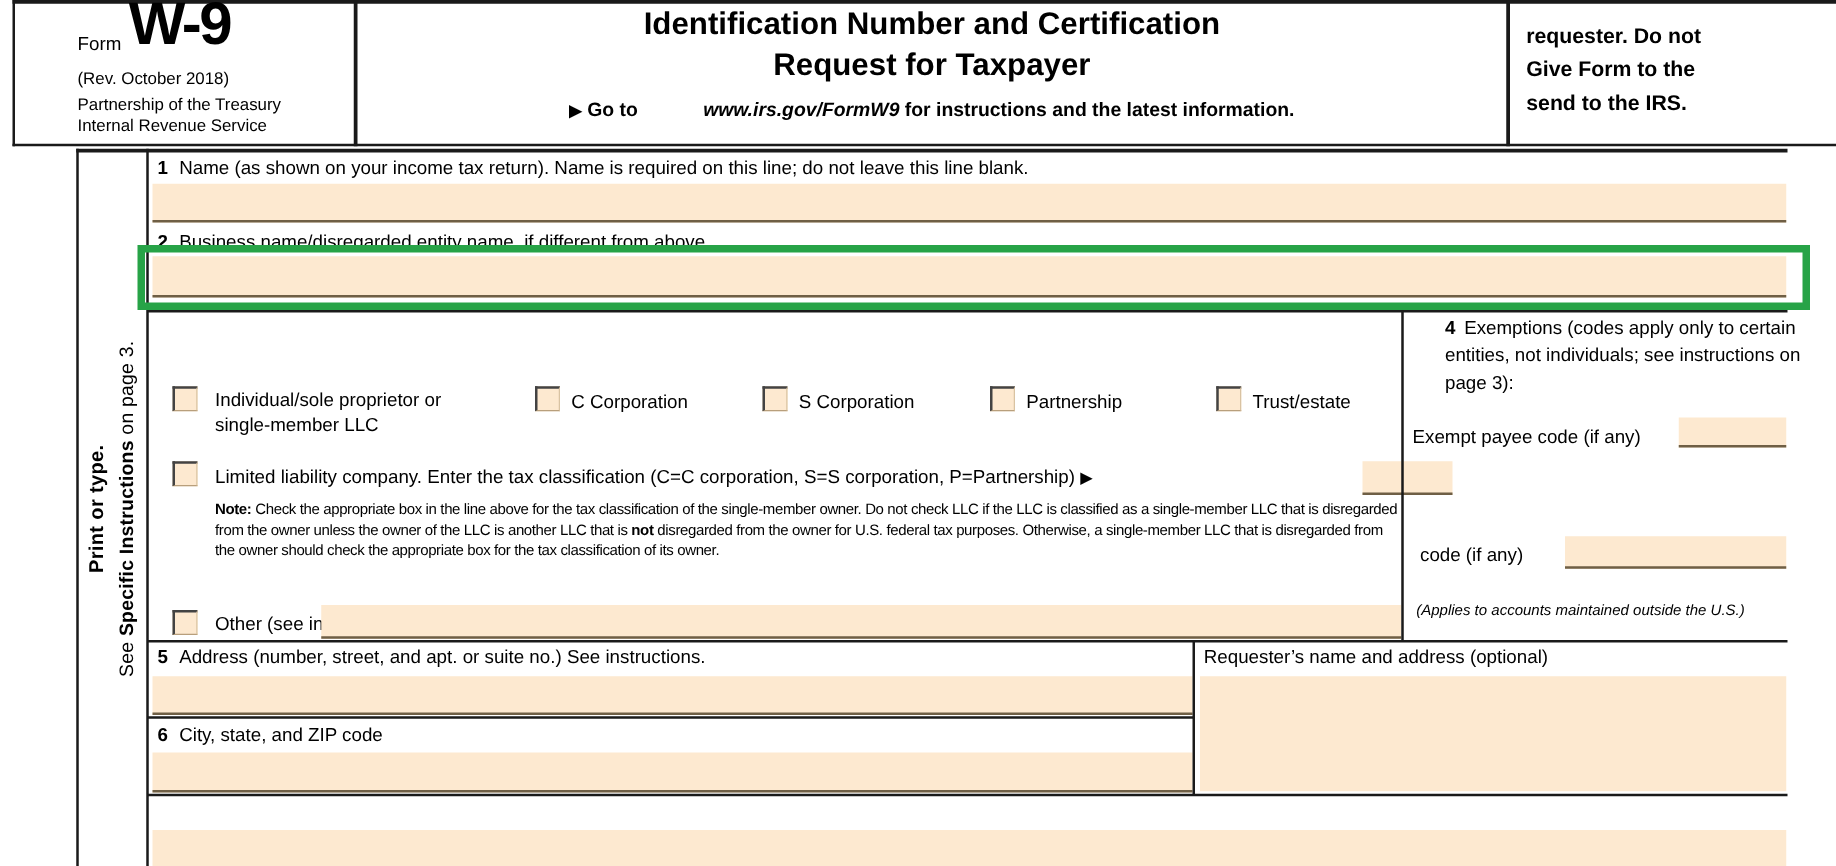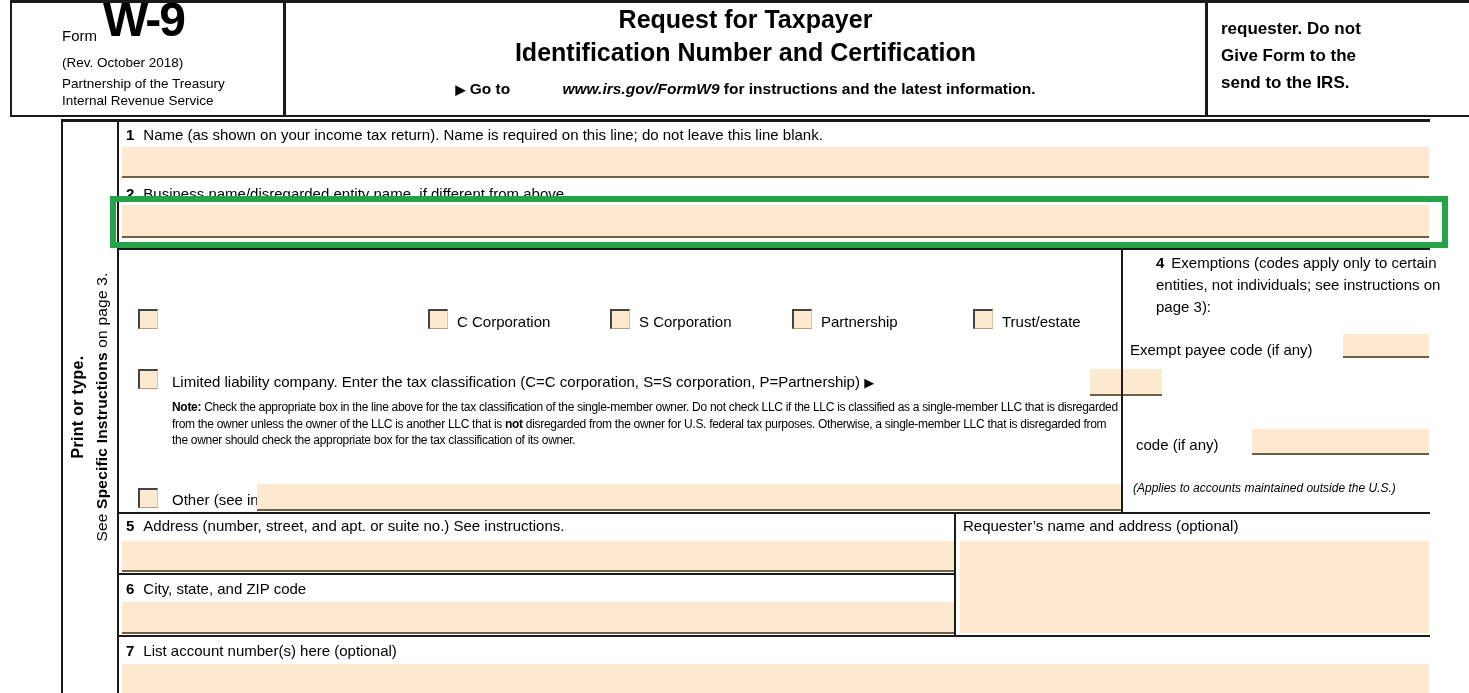--- a/index.html
+++ b/index.html
@@ -50,22 +50,22 @@
   <div class="vline" style="left:117px;top:119px;width:2px;height:574px;"></div>
 
   <div class="form-word">Form</div>
   <div class="w9">W-9</div>
   <div class="hdr-small" style="top:55px;">(Rev. October 2018)</div>
   <div class="hdr-small" style="top:76px;">Partnership of the Treasury</div>
   <div class="hdr-small" style="top:93px;">Internal Revenue Service</div>
 
   <div class="title-cell">
     <div class="title">
+      <div>Identification Number and Certification</div>
       <div>Request for Taxpayer</div>
-      <div>Identification Number and Certification</div>
     </div>
     <div class="goto">
       <span class="arrowhead">▶</span>
       <span>Go to </span><i><b>www.irs.gov/FormW9</b></i><span> for instructions and the latest information.</span>
     </div>
   </div>
 
   <div class="giveform">
     <div>requester. Do not</div>
     <div>Give Form to the</div>
@@ -82,20 +82,21 @@
   <div class="label" style="left:126px;top:125px;"><b class="num">1</b><span>Name (as shown on your income tax return). Name is required on this line; do not leave this line blank.</span></div>
   <input class="field" style="left: 122px; top: 147px; width: 1307px; height: 31px;" type="text" value="">
 
   <div class="label" style="left:126px;top:184px;"><b class="num">2</b><span>Business name/disregarded entity name, if different from above</span></div>
   <input class="field" style="left: 122px; top: 205px; width: 1307px; height: 33px;" type="text" value="">
   <div class="highlight"></div>
   <div class="hline" style="left:118px;top:248px;width:1312px;height:2px;"></div>
 
 
   <div class="cb" style="left:138px;top:309px;"></div>
+  <div class="label" style="left:172px;top:311px;width:225px;">Individual/sole proprietor or single-member LLC</div>
   <div class="cb" style="left:428px;top:309px;"></div>
   <div class="label" style="left:457px;top:312px;">C Corporation</div>
   <div class="cb" style="left:610px;top:309px;"></div>
   <div class="label" style="left:639px;top:312px;">S Corporation</div>
   <div class="cb" style="left:792px;top:309px;"></div>
   <div class="label" style="left:821px;top:312px;">Partnership</div>
   <div class="cb" style="left:973px;top:309px;"></div>
   <div class="label" style="left:1002px;top:312px;">Trust/estate</div>
 
   <div class="cb" style="left:138px;top:369px;"></div>
@@ -121,16 +122,15 @@
   <input class="field" style="left: 122px; top: 541px; width: 832px; height: 31px;" type="text" value="">
   <div class="hline" style="left:118px;top:573px;width:838px;height:2px;"></div>
   <div class="label" style="left:126px;top:579px;"><b class="num">6</b><span>City, state, and ZIP code</span></div>
   <input class="field" style="left: 122px; top: 602px; width: 832px; height: 32px;" type="text" value="">
 
   <div class="vline" style="left:954px;top:512px;width:2px;height:124px;"></div>
   <div class="label" style="left:963px;top:516px;">Requester’s name and address (optional)</div>
   <textarea class="field" style="left: 960px; top: 541px; width: 469px; height: 92px; border-bottom: none; resize: none;" value=""></textarea>
 
   <div class="hline" style="left:118px;top:635px;width:1312px;height:2px;"></div>
-  <div class="label" style="left:126px;top:641px;"><b class="num">7</b><span>List account number(s) here (optional)</span></div>
   <input class="field" style="left: 122px; top: 664px; width: 1307px; height: 29px; border-bottom: none;" type="text" value="">
 
 </div>
 
 </body></html>

